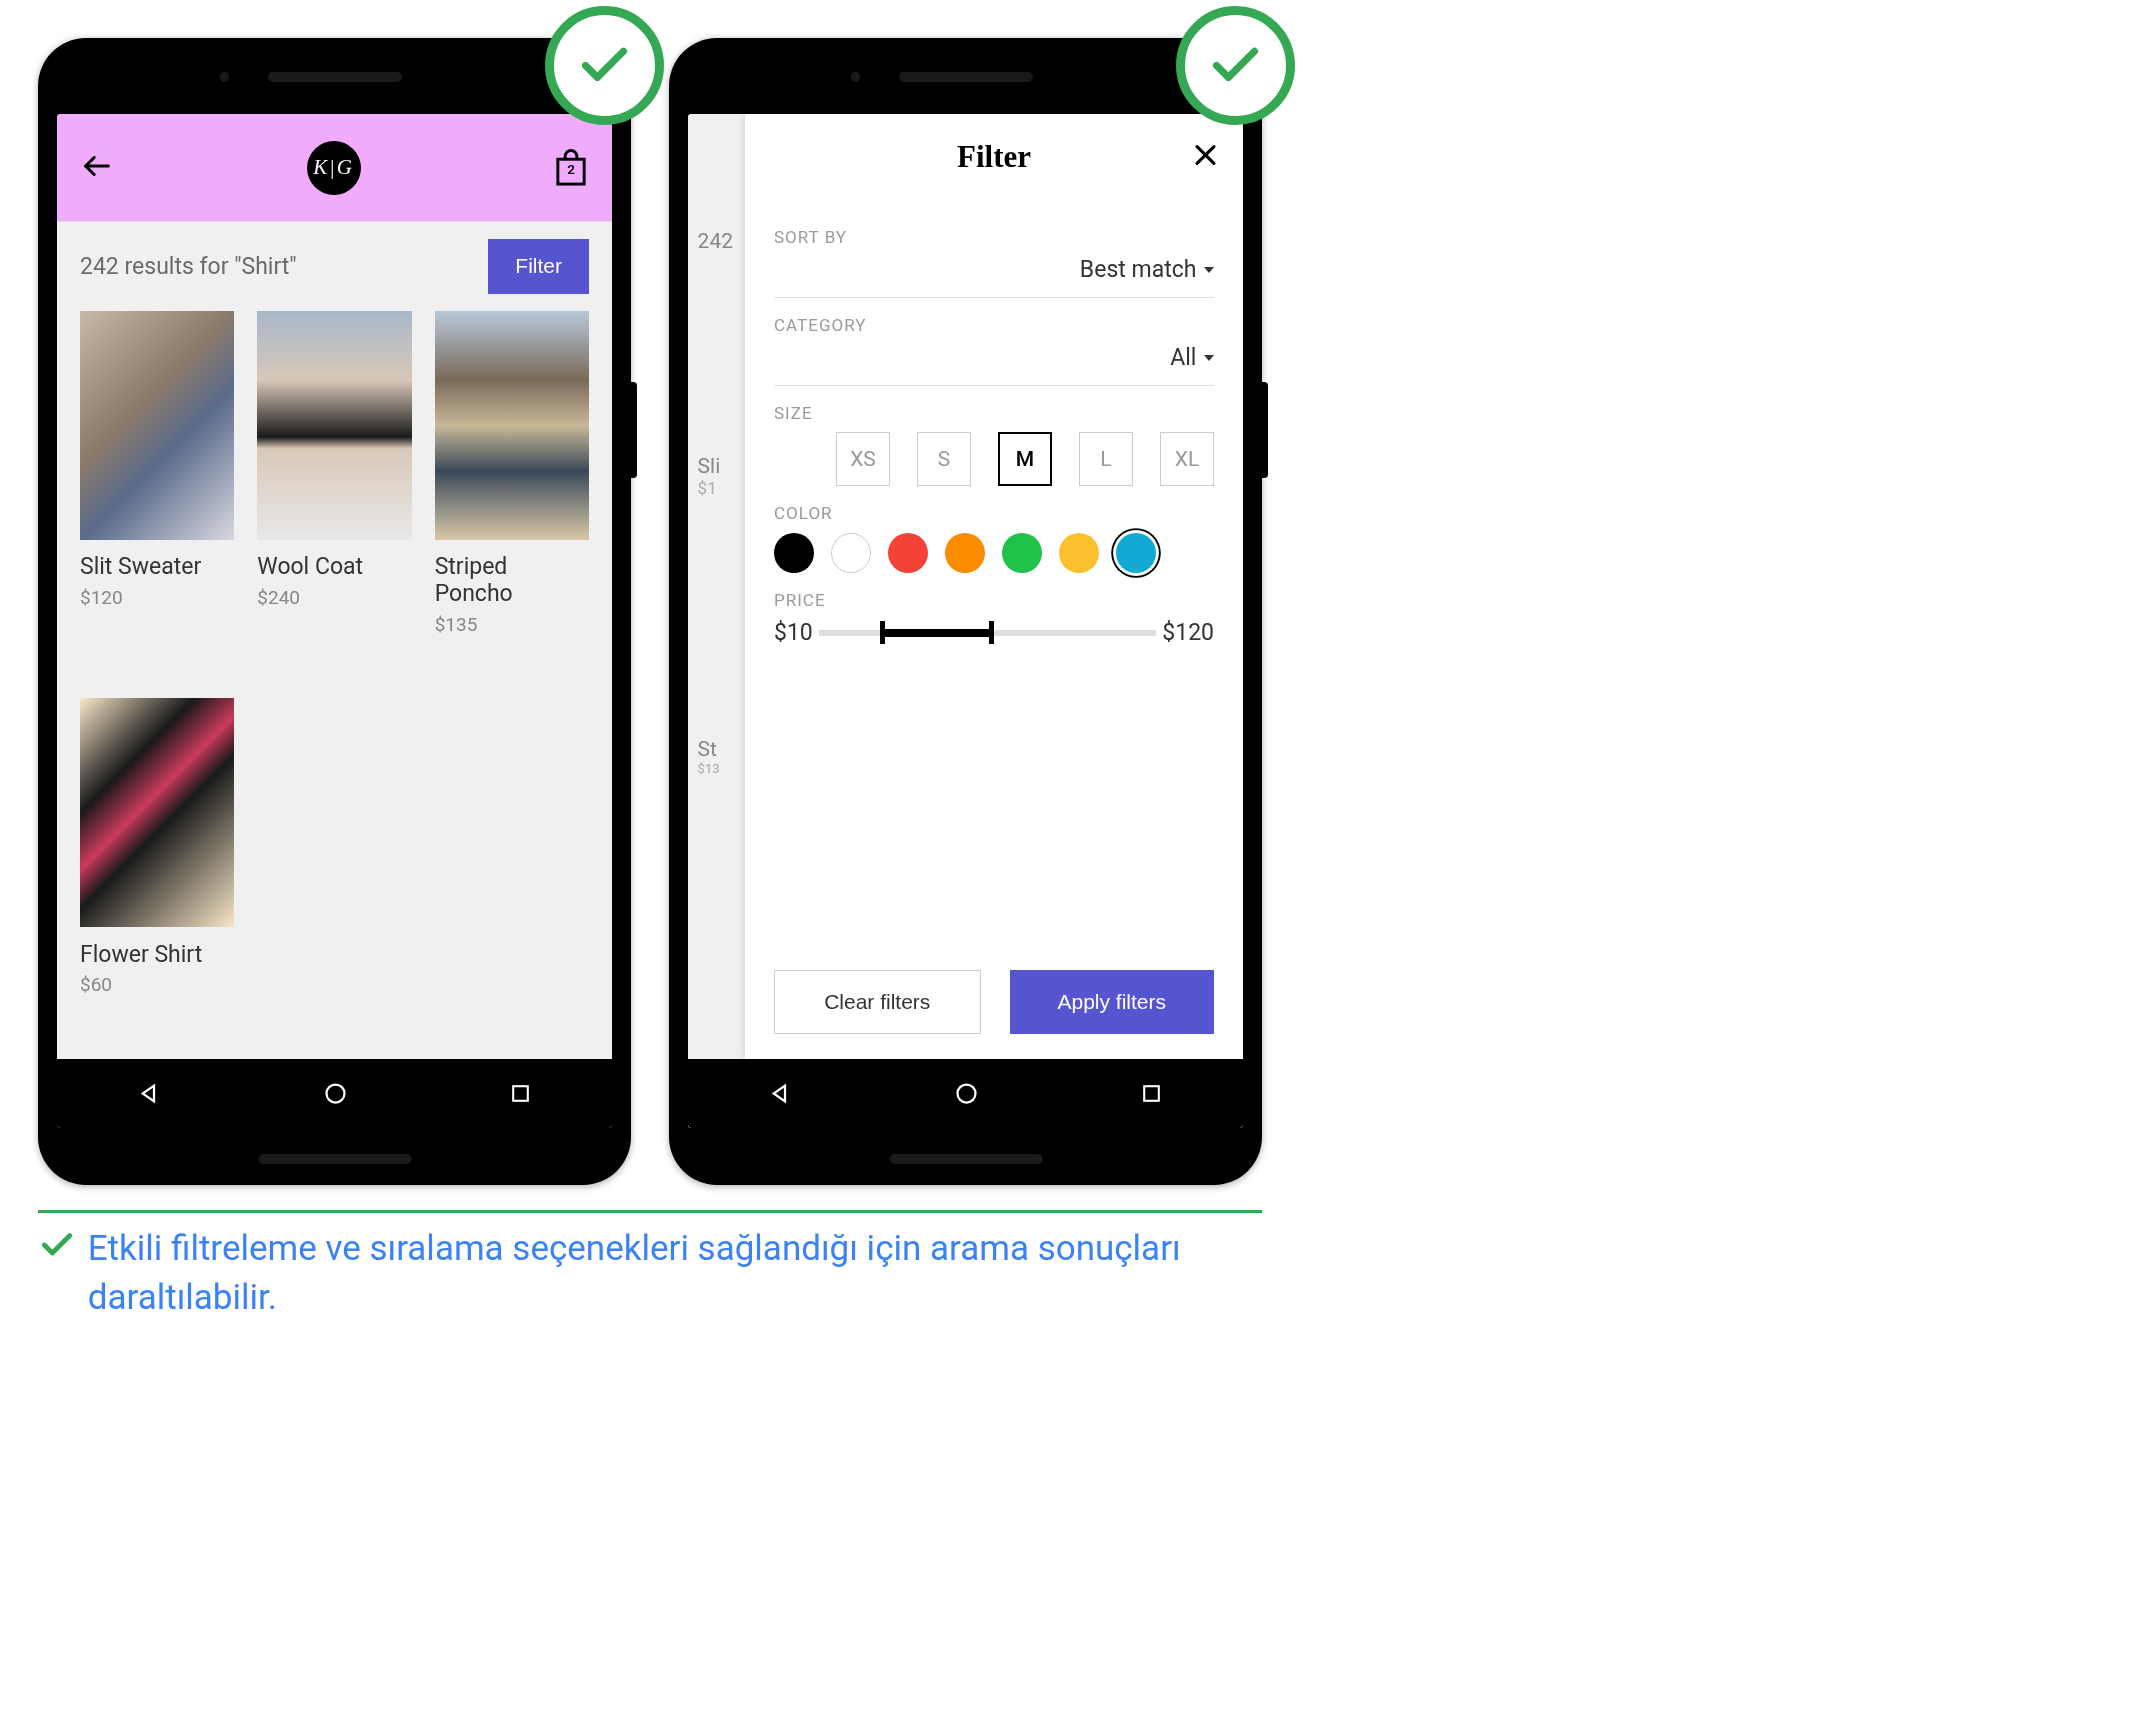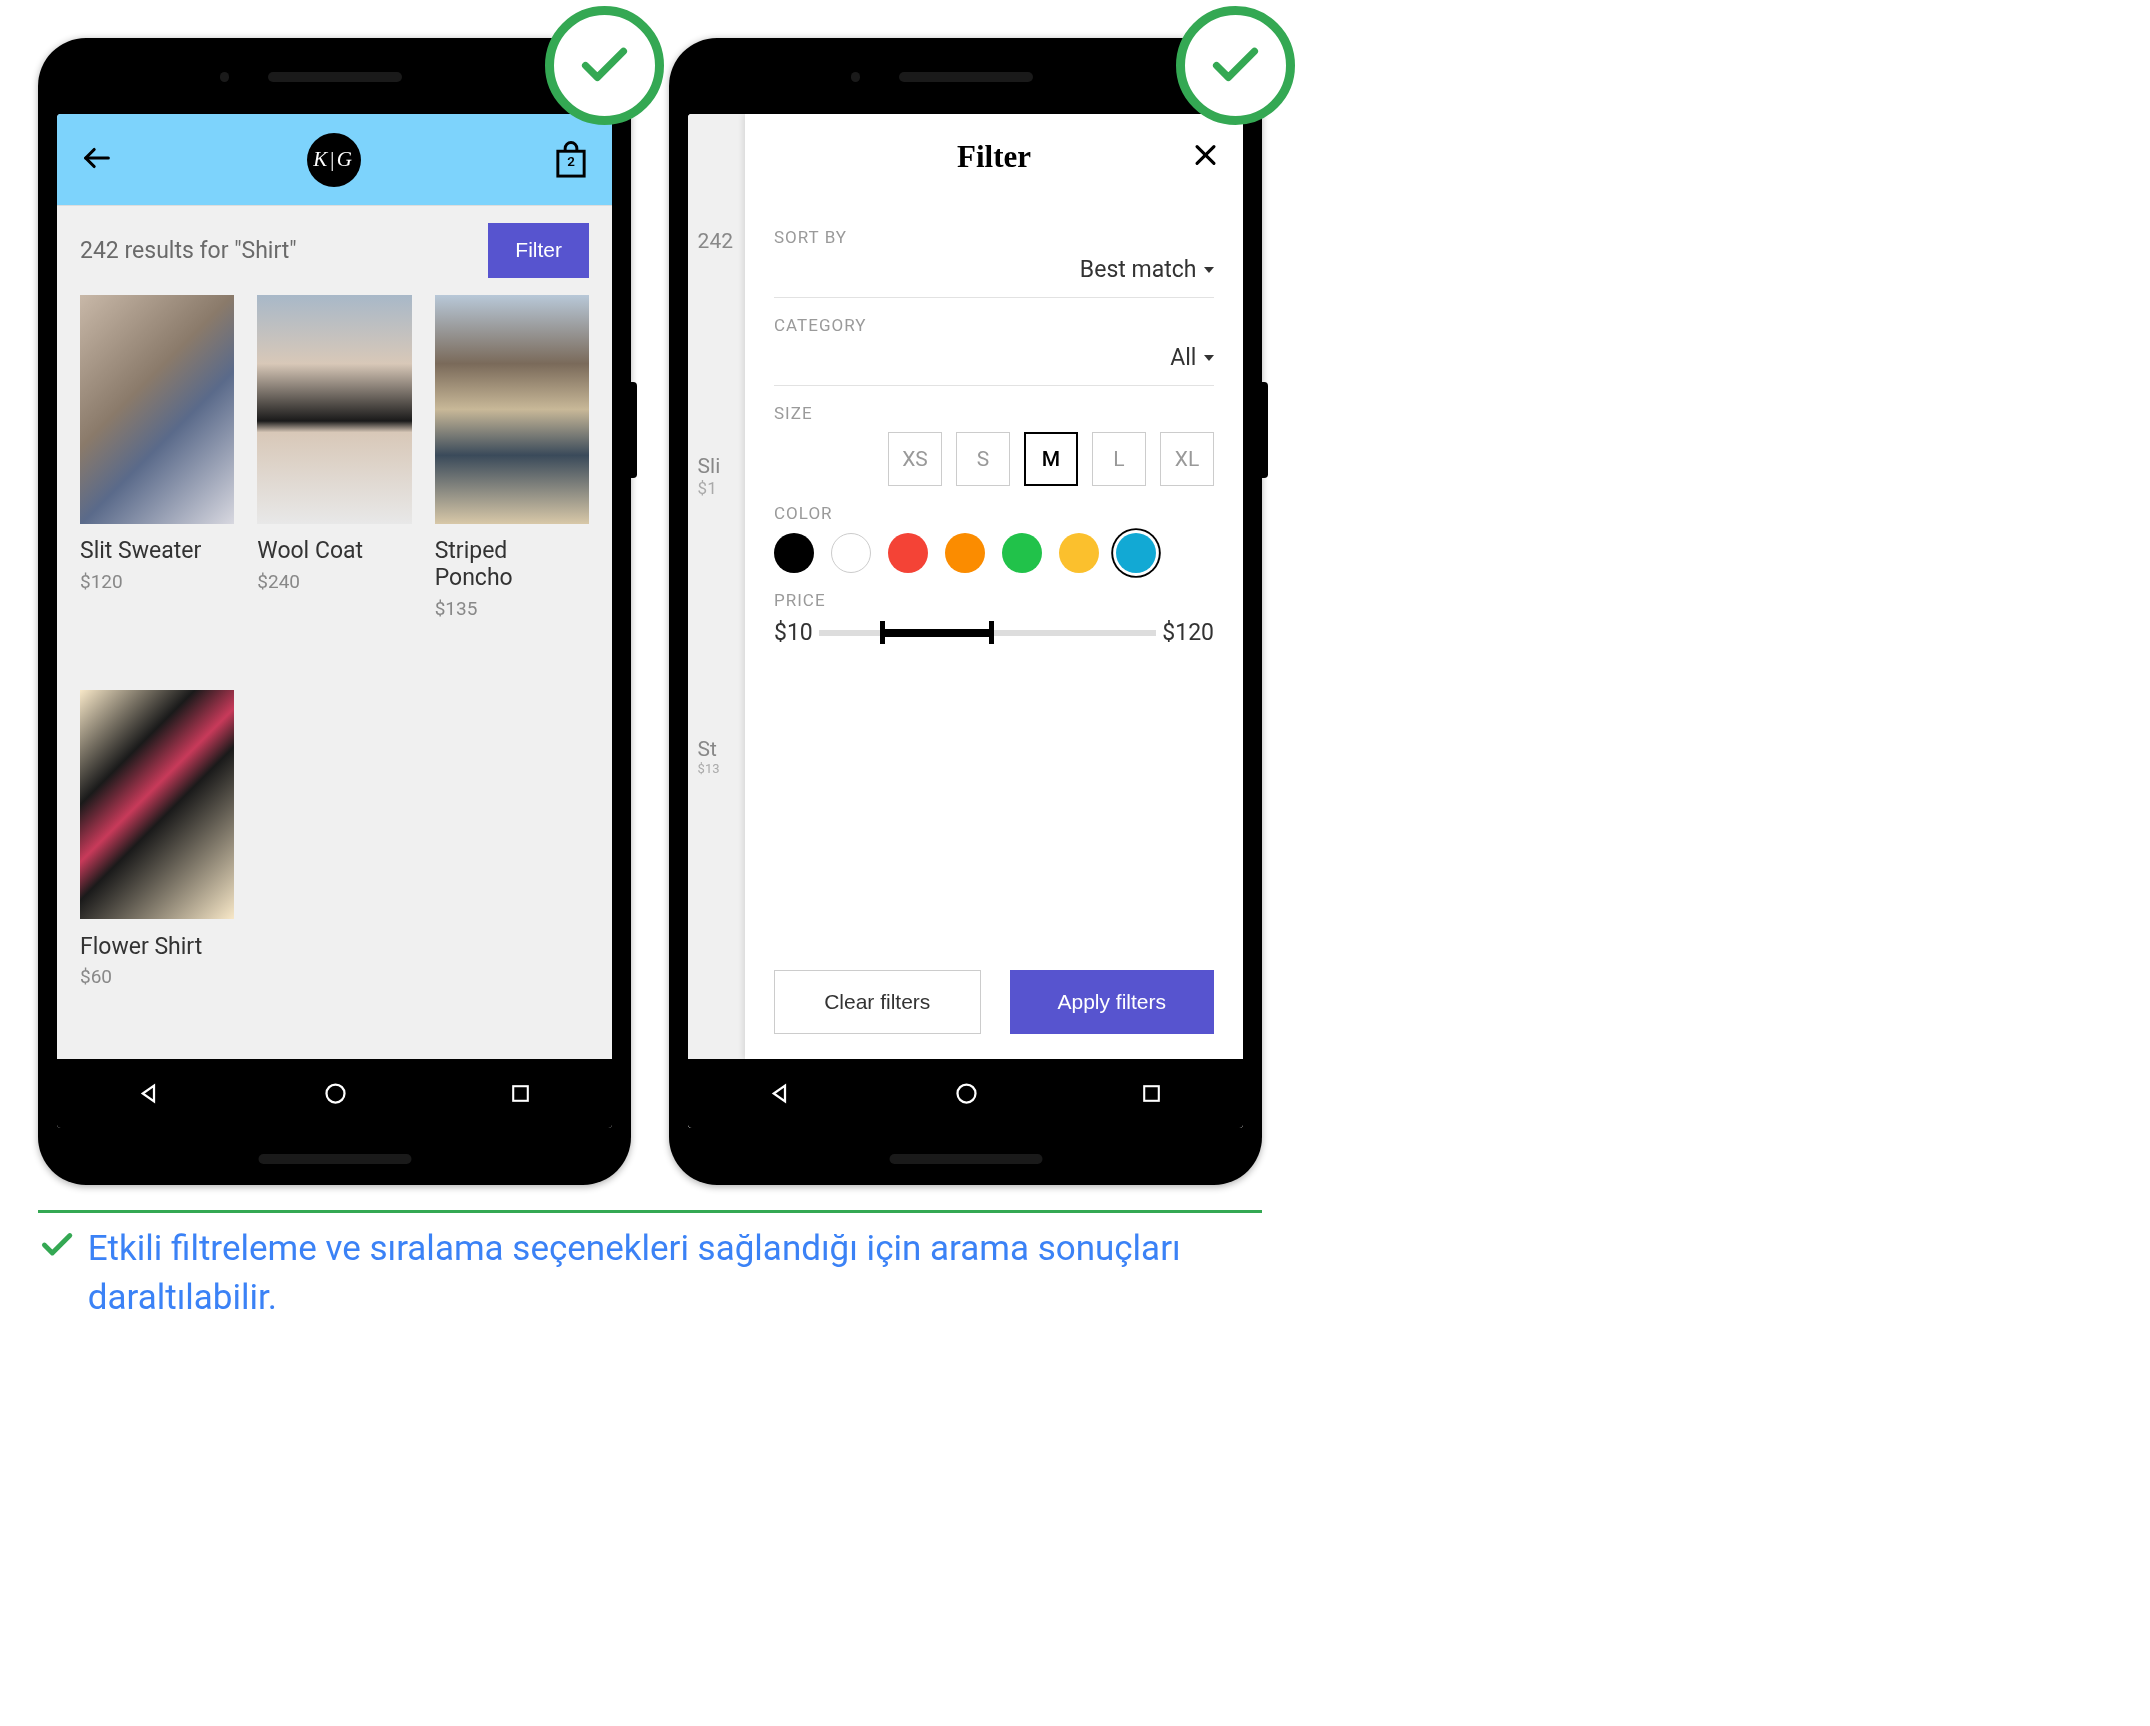--- a/index.html
+++ b/index.html
@@ -65,22 +65,22 @@
   .screen {
     width: 100%;
     height: 100%;
     background: #f0f0f0;
     border-radius: 3.8px;
     overflow: hidden;
     display: flex;
     flex-direction: column;
   }
   .app-header {
-    background: #7dd3fc;
-    height: 92px;
+    background: #f0abfc;
+    height: 108px;
     display: flex;
     align-items: center;
     justify-content: space-between;
     padding: 0 23px;
     border-bottom: 1px solid #ddd;
   }
   .logo-circle {
     width: 54px;
     height: 54px;
     background: #000;
@@ -234,21 +234,21 @@
     cursor: pointer;
   }
   .caret {
     width: 0; height: 0;
     border-left: 5.7px solid transparent;
     border-right: 5.7px solid transparent;
     border-top: 6.7px solid #333;
   }
   .size-row {
     display: flex;
-    gap: 14px;
+    gap: 27px;
     justify-content: flex-end;
     margin-bottom: 9.6px;
   }
   .size-box {
     width: 54px; height: 54px;
     border: 1px solid #ccc;
     display: flex;
     align-items: center;
     justify-content: center;
     font-size: 21px;

